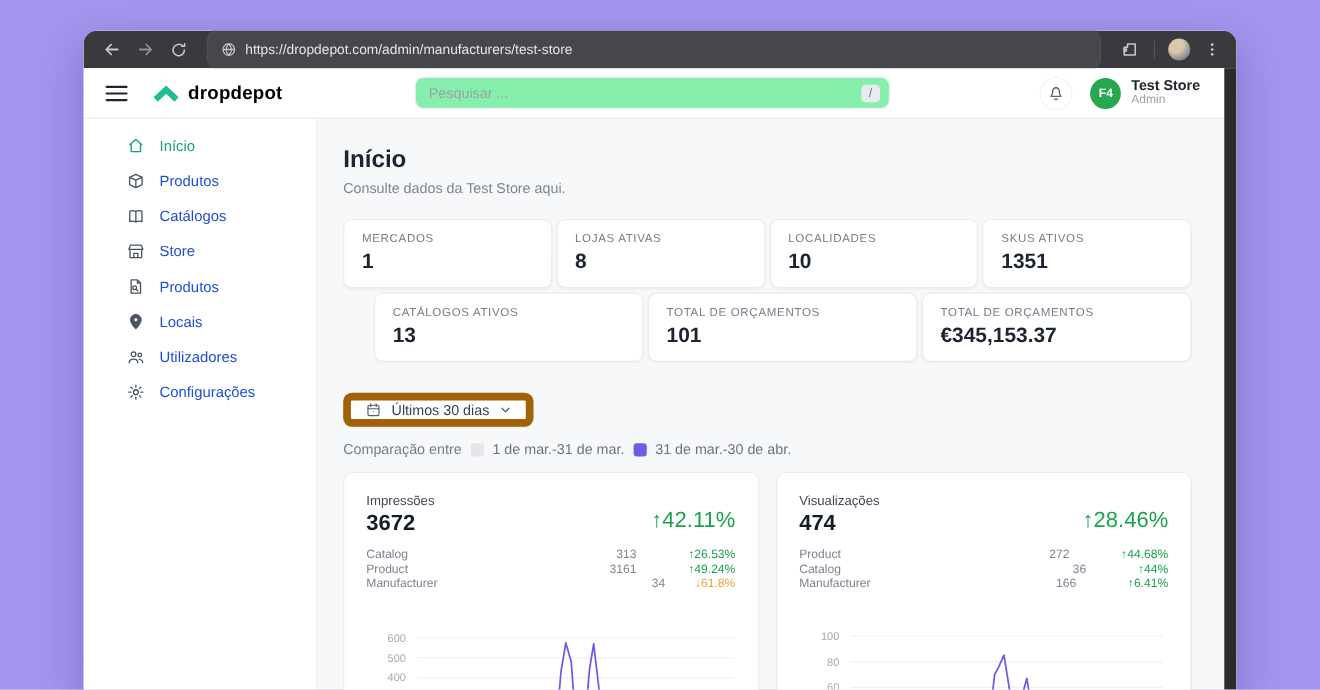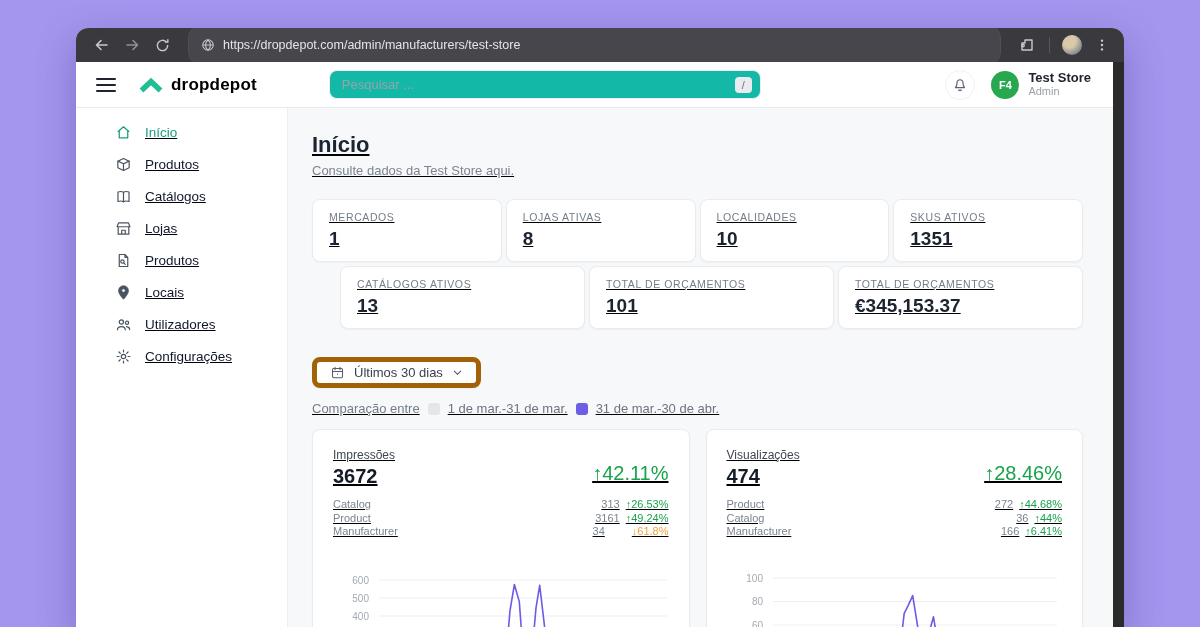--- a/index.html
+++ b/index.html
@@ -39,38 +39,38 @@
   
   .app-header {
     height:46px; flex:0 0 46px; background:#fff; border-bottom:1px solid #e7e9ec;
     display:flex; align-items:center; padding:0 22px 0 20px;
   }
   .hamburger { width:20px; height:14px; display:flex; flex-direction:column; justify-content:space-between; cursor:pointer; }
   .hamburger span { display:block; height:2px; background:#202430; border-radius:1px; }
   .logo { display:flex; align-items:center; gap:7px; margin-left:22px; }
   .logo-text { font-size:17px; font-weight:700; color:#000000; letter-spacing:.2px; }
   .search-wrap {
-    margin-left:72px; width:432px; height:29px; background:#14b8a6; border:1px solid #ecedf0;
+    margin-left:120px; width:432px; height:29px; background:#86efac; border:1px solid #ecedf0;
     border-radius:8px; display:flex; align-items:center; padding:0 8px 0 12px;
   }
   .search-input { flex:1; border:none; background:transparent; outline:none; font-size:13px; color:#3c4350; font-family:inherit; }
   .search-input::placeholder { color:#9ba1aa; }
   .kbd-chip { background:#e9ebee; border-radius:4px; color:#6e7681; font-size:11px; padding:2px 7px; }
   .header-right { margin-left:auto; display:flex; align-items:center; gap:16px; }
   .bell-btn { width:30px; height:30px; border-radius:50%; display:flex; align-items:center; justify-content:center; border:1px solid #f0f1f3; }
   .user-chip { display:flex; align-items:center; gap:9px; }
   .avatar { width:28px; height:28px; border-radius:50%; background:#27a84e; color:#fff;
     font-size:11px; font-weight:700; display:flex; align-items:center; justify-content:center; }
   .user-name { font-size:13px; font-weight:700; color:#20242c; line-height:14px; }
   .user-role { font-size:11px; color:#9aa1aa; line-height:13px; }
 
   
-  .app-body { flex:1; display:flex; min-height:0;text-decoration:underline; }
+  .app-body { flex:1; display:flex; min-height:0; }
   .sidebar { flex:0 0 212px; background:#fff; border-right:1px solid #eceef1; padding:8px 0 0 0; }
-  .nav-item { height:32px; display:flex; align-items:center; gap:13px; padding:0 16px 0 39px; cursor:pointer; color:#0f172a; }
+  .nav-item { height:32px; display:flex; align-items:center; gap:13px; padding:0 16px 0 39px; cursor:pointer; color:#1d4ed8; }
   .nav-item svg { flex:0 0 auto; stroke:#4a5460; }
   .nav-item span { font-size:13.5px; }
   .nav-item.active { color:#17a07c; }
   .nav-item.active svg { stroke:#17a07c; }
   .pin-fill { fill:#4a5460; }
 
   .main { flex:1; background:#f7f8f9; padding:24px 30px 0 24px; min-width:0; }
   .page-title { font-size:22px; font-weight:700; color:#1b2430; }
   .page-subtitle { font-size:13px; color:#7c8490; margin-top:5px; }
 
@@ -79,41 +79,41 @@
   .stats-row { display:grid; gap:4px; }
   .stats-row.r1 { grid-template-columns:repeat(4,1fr); }
   .stats-row.r2 { grid-template-columns:repeat(3,1fr);padding-left:28px; }
   .stat-card { background:#fff; border:1px solid #e9ebef; border-radius:8px; height:63px;
     padding:11px 16px; box-shadow:0 1px 2px rgba(16,24,40,.04); }
   .stat-label { font-size:10.5px; letter-spacing:.6px; color:#737d89; font-weight:500; }
   .stat-value { font-size:19px; font-weight:700; color:#1c2430; margin-top:5px; }
 
   
   .date-btn { margin-top:28px; display:inline-flex; align-items:center; gap:9px; height:31px;
-    background:#fff; border:5px solid #a16207; border-radius:8px; padding:0 13px;
+    background:#fff; border:7px solid #a16207; border-radius:8px; padding:0 13px;
     font-size:13px; color:#39414d; font-weight:500; cursor:pointer; box-shadow:0 1px 2px rgba(16,24,40,.04); }
   .legend-row { margin-top:13px; display:flex; align-items:center; gap:8px; font-size:13px; color:#737d89; }
   .swatch { width:12px; height:12px; border-radius:3px; display:inline-block; }
   .swatch.prev { background:#e4e6ea; }
   .swatch.curr { background:#6c5fe3; }
   .legend-period { color:#6b7480; }
 
   
   .charts { margin-top:13px; display:grid; grid-template-columns:1fr 1fr; gap:16px; }
   .chart-card { background:#fff; border:1px solid #e9ebef; border-radius:8px; padding:18px 20px;
     box-shadow:0 1px 2px rgba(16,24,40,.04); height:400px; overflow:hidden; }
   .cc-top { display:flex; justify-content:space-between; align-items:flex-start; }
   .cc-title { font-size:12px; color:#3f4754; }
   .cc-total { font-size:20px; font-weight:700; color:#151c28; margin-top:3px; }
   .cc-delta { font-size:20px; font-weight:500; margin-top:14px; }
   .cc-breakdown { margin-top:10px; }
   .bd-row { display:flex; justify-content:space-between; font-size:11px; line-height:13.5px; color:#7b8490;align-items:center; }
   .bd-val { display:flex; gap:6px; }
   .bd-num { color:#7b8490; }
-  .up { color:#18a34b; }
+  .up { color:#18a34b;margin-left:41px; }
   .down { color:#f0a13c;margin-left:21px; }
   .cc-chart { display:block; margin-top:30px; }
   .cc-chart .tick { font-size:10px; fill:#a4aab2; font-family:"Liberation Sans",sans-serif; }
 </style>
 </head>
 <body>
 
 <div class="desktop">
   <div class="browser-window">
 
@@ -214,21 +214,21 @@
             <div class="nav-item">
               <svg width="17" height="17" viewBox="0 0 24 24" fill="none" stroke-width="1.7" stroke-linecap="round" stroke-linejoin="round">
                   <path d="M12 6.2C10.2 4.8 7 4.7 4.2 5.6V19c2.8-.9 6-.8 7.8.6 1.8-1.4 5-1.5 7.8-.6V5.6C17 4.7 13.8 4.8 12 6.2zM12 6.2v13.4"></path>
                 </svg>
               <span>Catálogos</span>
             </div>
             <div class="nav-item">
               <svg width="17" height="17" viewBox="0 0 24 24" fill="none" stroke-width="1.7" stroke-linecap="round" stroke-linejoin="round">
                   <path d="M4.5 10v10h15V10M3 9.5 5 4h14l2 5.5M3 9.5h18M9.5 20v-5.5h5V20"></path>
                 </svg>
-              <span>Lojas</span>
+              <span>Store</span>
             </div>
             <div class="nav-item">
               <svg width="17" height="17" viewBox="0 0 24 24" fill="none" stroke-width="1.7" stroke-linecap="round" stroke-linejoin="round">
                   <path d="M14 3.5H6v17h12V7.5l-4-4zM14 3.5v4h4"></path>
                   <circle cx="10.5" cy="13.5" r="2.4"></circle>
                   <path d="m12.3 15.3 2.2 2.2"></path>
                 </svg>
               <span>Produtos</span>
             </div>
             <div class="nav-item">

